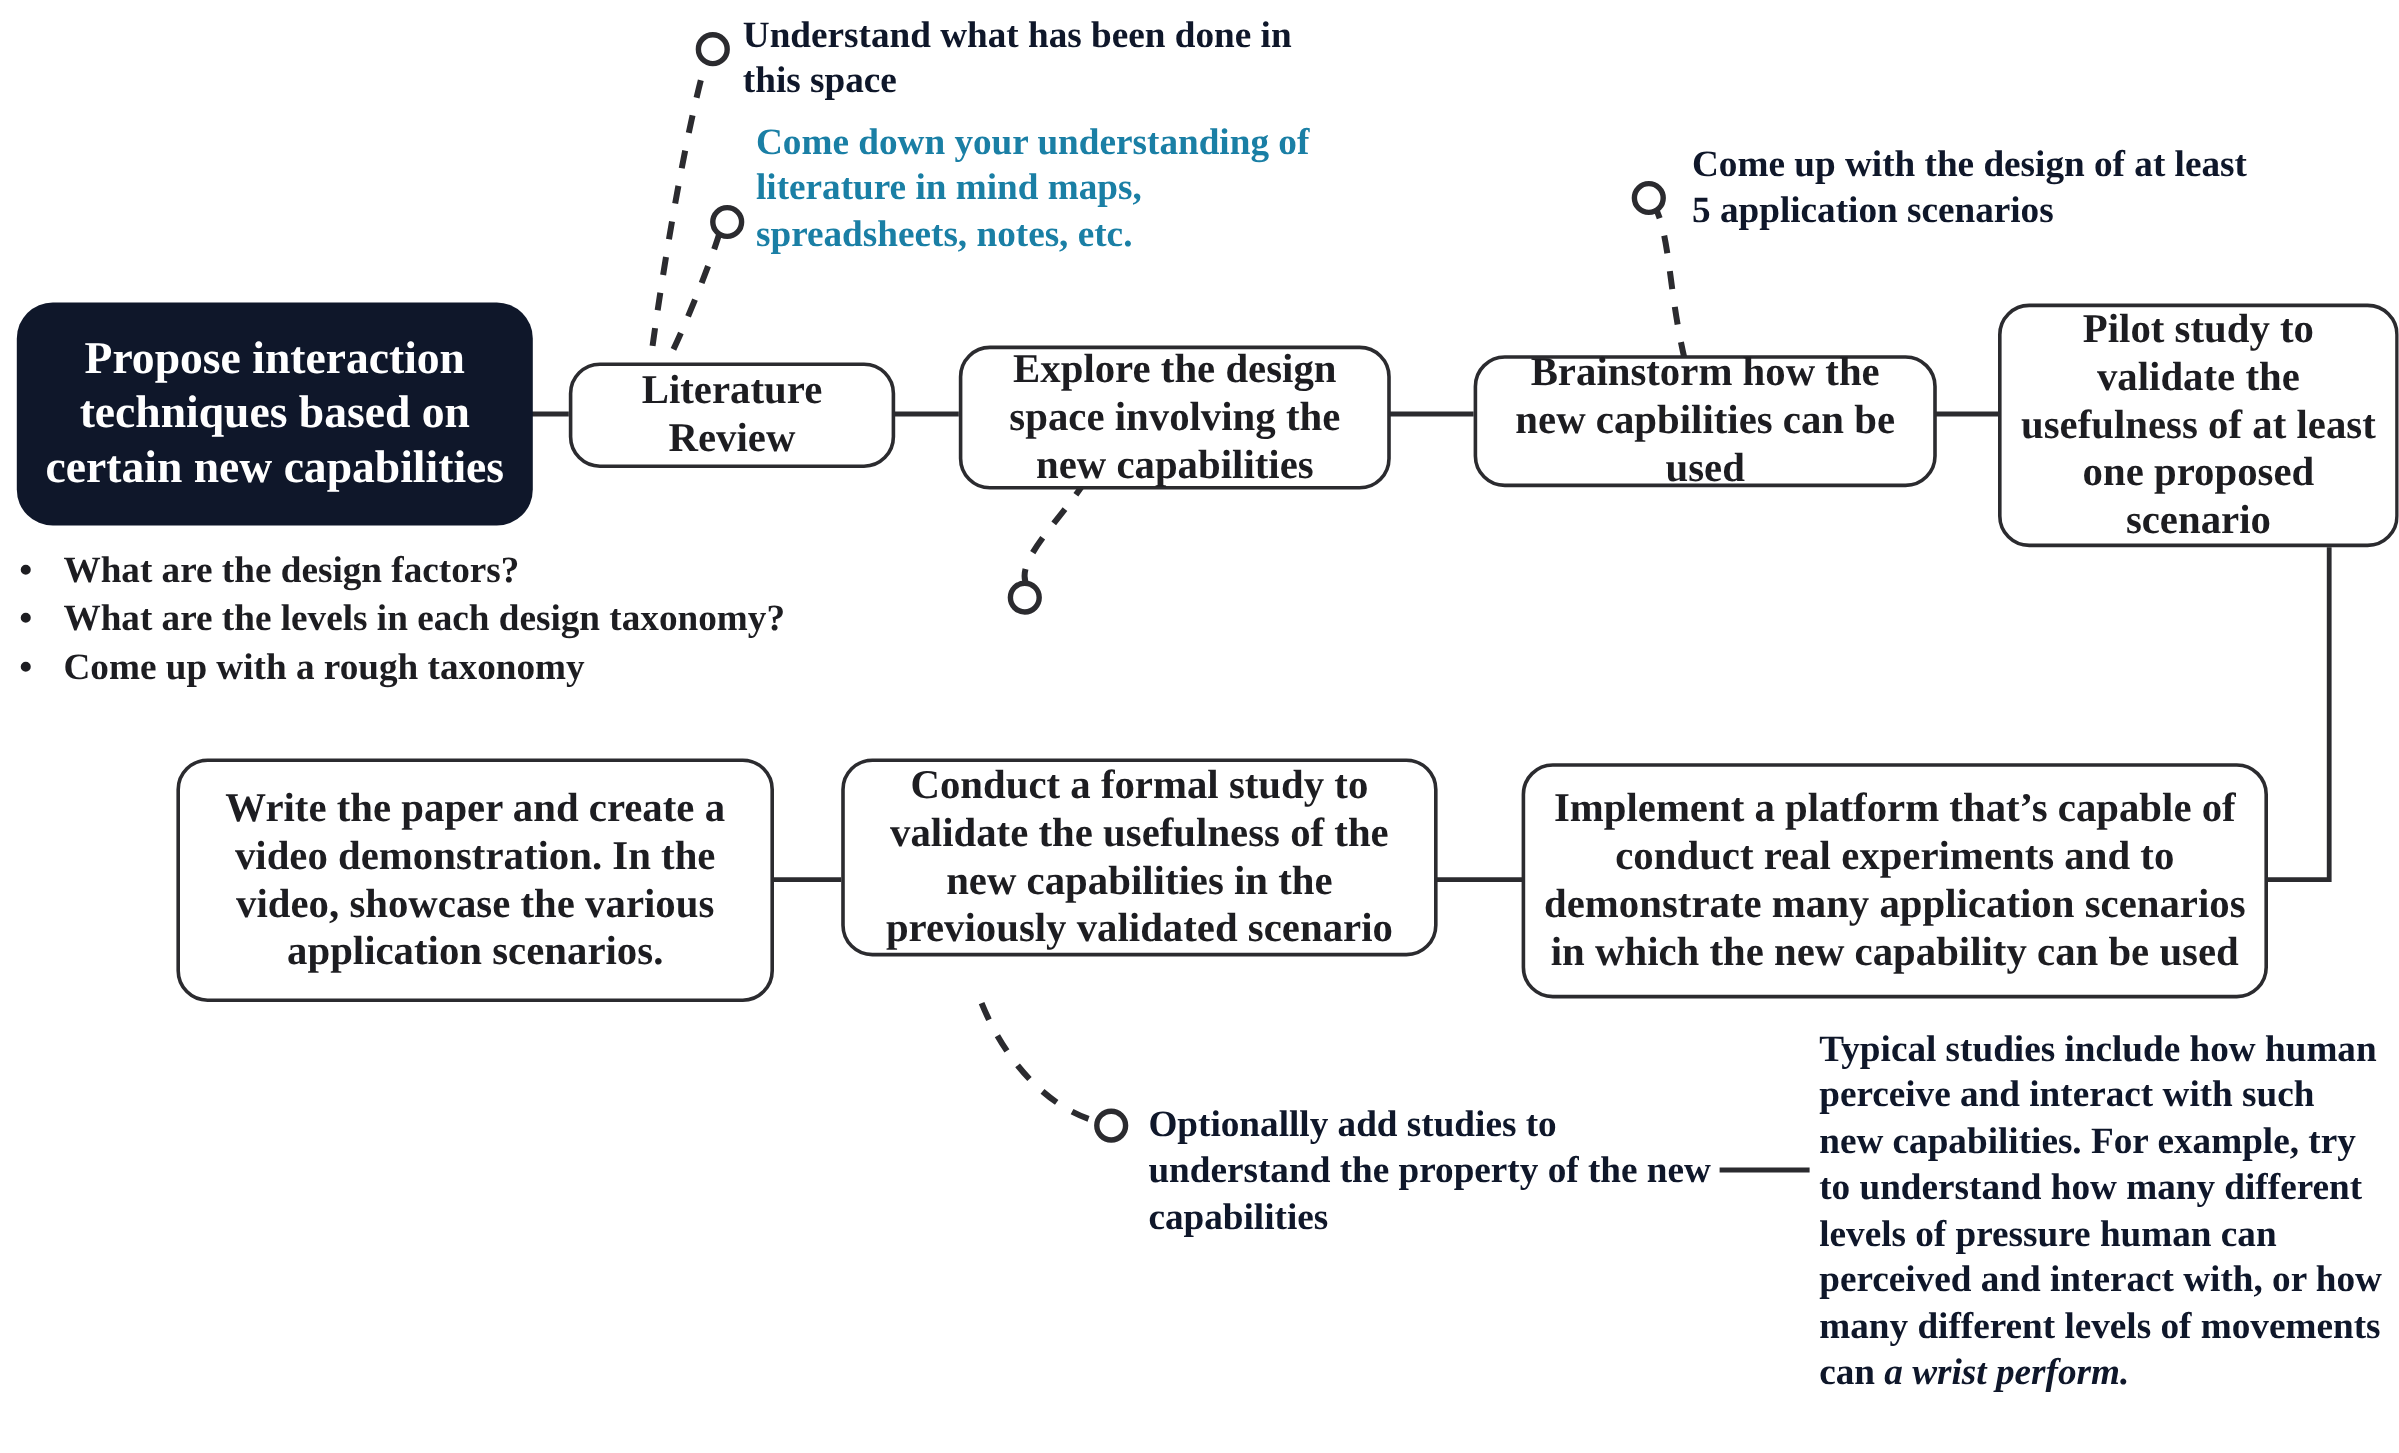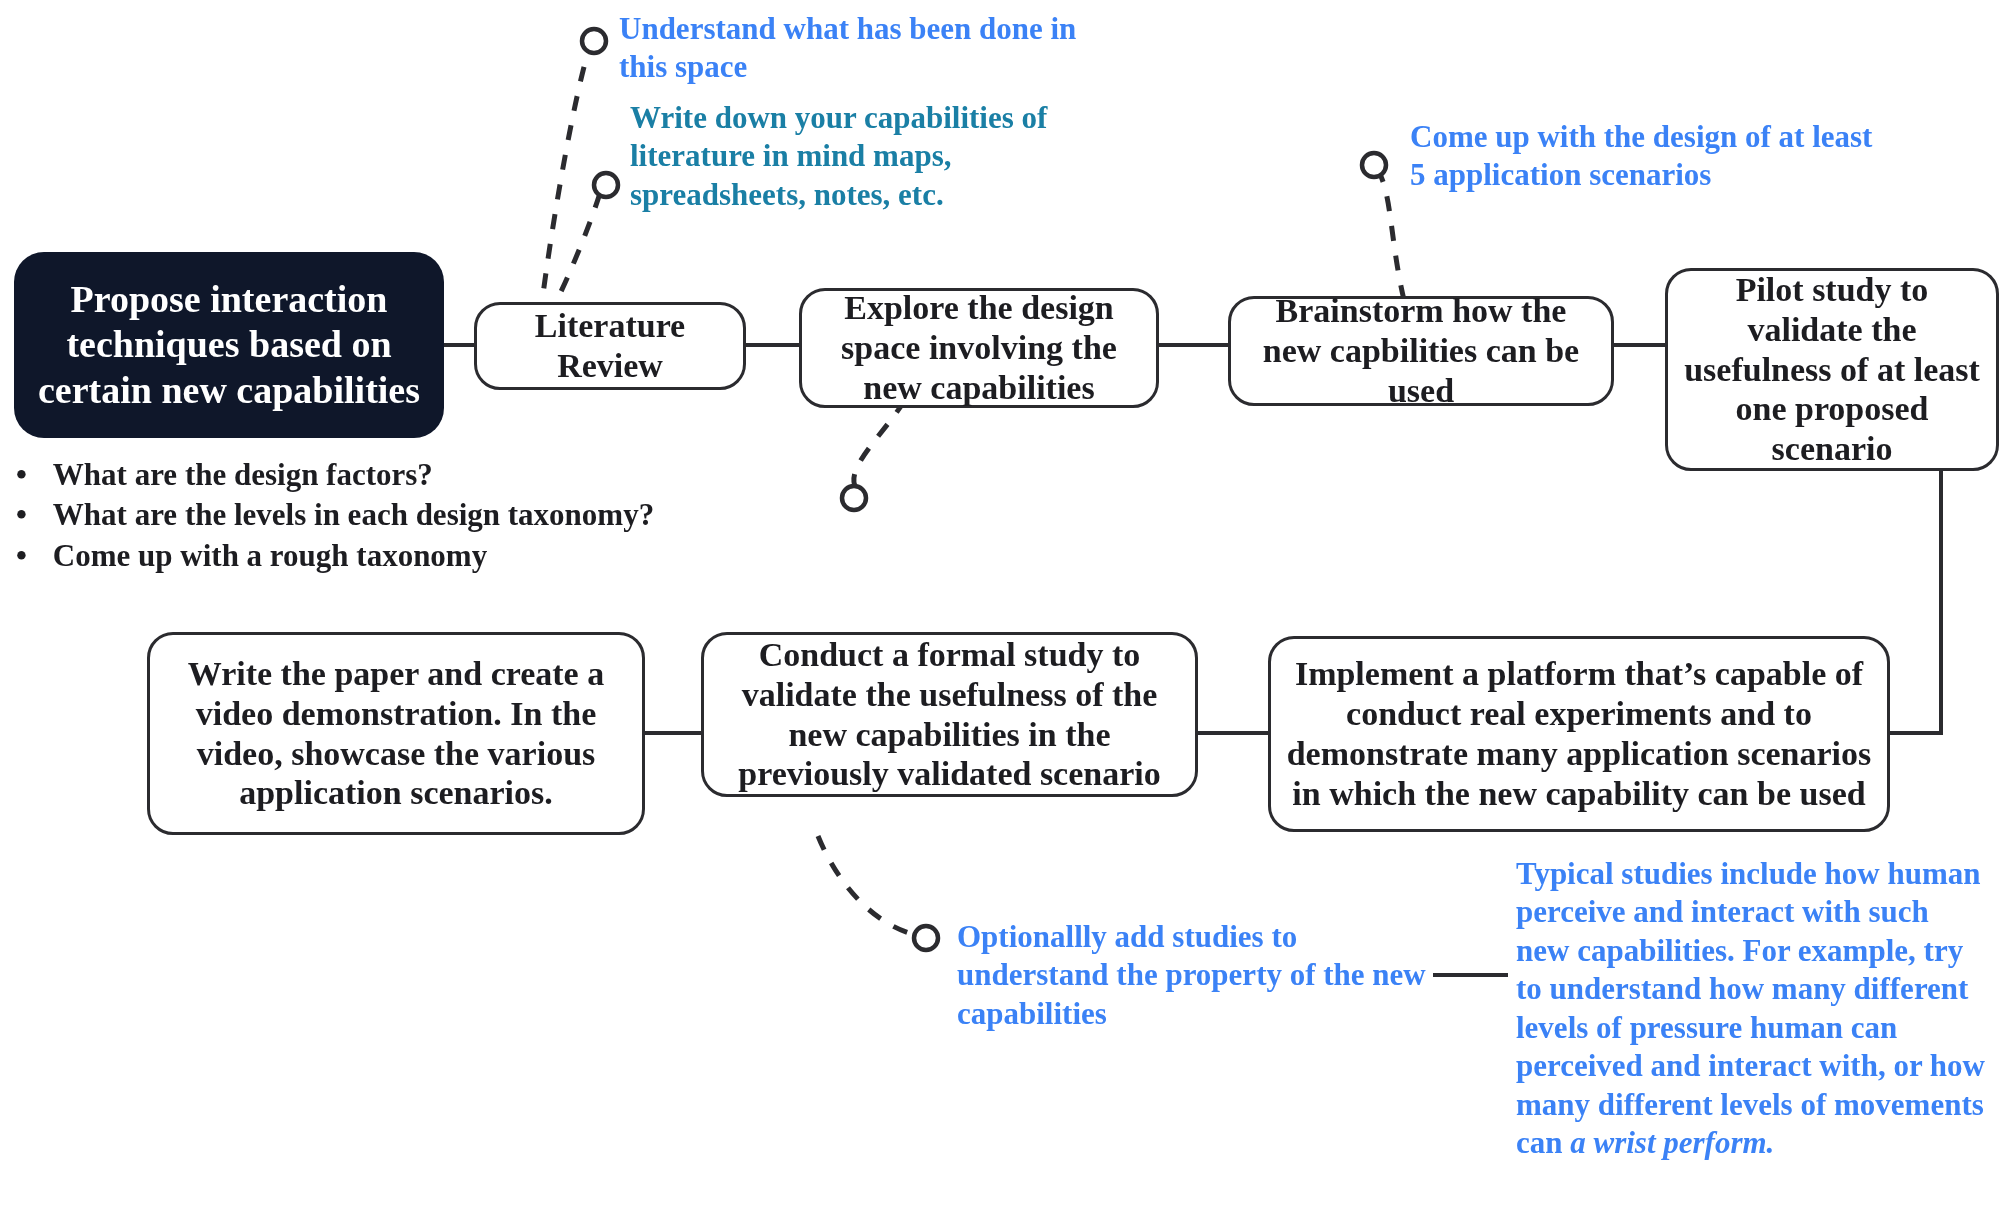--- a/index.html
+++ b/index.html
@@ -40,21 +40,21 @@
   .node.root {
     background: #0f172a;
     border: none;
     color: #ffffff;
     border-radius: 30px;
     line-height: 1.2;
   }
   .note {
     position: absolute;
     font-weight: bold;
-    color: #3b82f6;
+    color: #0f172a;
     line-height: 1.24;
   }
   .note.teal { color: #1a7fa5; }
   .bullets {
     position: absolute;
     font-weight: bold;
     color: #1d1d21;
     line-height: 1.30;
     text-align: left;
     width: 100%;
@@ -112,31 +112,31 @@
   </svg>
 
   <div class="node root" style="left:14px; top:252px; width:430px; height:186px; font-size:38px;">Propose interaction techniques based on certain new capabilities</div>
 
   <div class="node" style="left:474px; top:302px; width:272px; height:88px; font-size:34px;">Literature Review</div>
 
   <div class="node" style="left:799px; top:288px; width:360px; height:120px; font-size:34px;">Explore the design space involving the new capabilities</div>
 
   <div class="node" style="left:1228px; top:296px; width:386px; height:110px; font-size:34px;">Brainstorm how the new capbilities can be used</div>
 
-  <div class="node" style="left:1665px; top:253px; width:334px; height:203px; font-size:34px;margin-top:15px;">Pilot study to validate the usefulness of at least one proposed scenario</div>
+  <div class="node" style="left:1665px; top:253px; width:334px; height:203px; font-size:34px;">Pilot study to validate the usefulness of at least one proposed scenario</div>
 
   <div class="node" style="left:1268px; top:636px; width:622px; height:196px; font-size:34px;">Implement a platform that’s capable of conduct real experiments and to demonstrate many application scenarios in which the new capability can be used</div>
 
   <div class="node" style="left:701px; top:632px; width:497px; height:165px; font-size:34px;">Conduct a formal study to validate the usefulness of the new capabilities in the previously validated scenario</div>
 
   <div class="node" style="left:131px; top:632px; width:498px; height:203px; font-size:34px;margin-left:16px;">Write the paper and create a video demonstration. In the video, showcase the various application scenarios.</div>
 
   <div class="note" style="left:619px; top:10px; width:470px; font-size:31px;">Understand what has been done in this space</div>
 
-  <div class="note teal" style="left:630px; top:99px; width:500px; font-size:31px;">Write down your capabilities of literature in mind maps, spreadsheets, notes, etc.</div>
+  <div class="note teal" style="left:630px; top:99px; width:500px; font-size:31px;">Come down your understanding of literature in mind maps, spreadsheets, notes, etc.</div>
 
   <div class="note" style="left:1410px; top:118px; width:480px; font-size:31px;">Come up with the design of at least 5 application scenarios</div>
 
   <div class="note" style="left:957px; top:918px; width:470px; font-size:31px;">Optionallly add studies to understand the property of the new capabilities</div>
 
   <div class="note" style="left:1516px; top:855px; width:472px; font-size:31px;"><span>Typical studies include how human perceive and interact with such new capabilities. For example, try to understand how many different levels of pressure human can perceived and interact with, or how many different levels of movements can </span><em class="bi">a wrist perform.</em></div>
 
   <div class="bullets" style="left:0; top:455px; font-size:31px;">
     <div class="row"><span class="bl">•</span><span>What are the design factors?</span></div>
     <div class="row"><span class="bl">•</span><span>What are the levels in each design taxonomy?</span></div>

